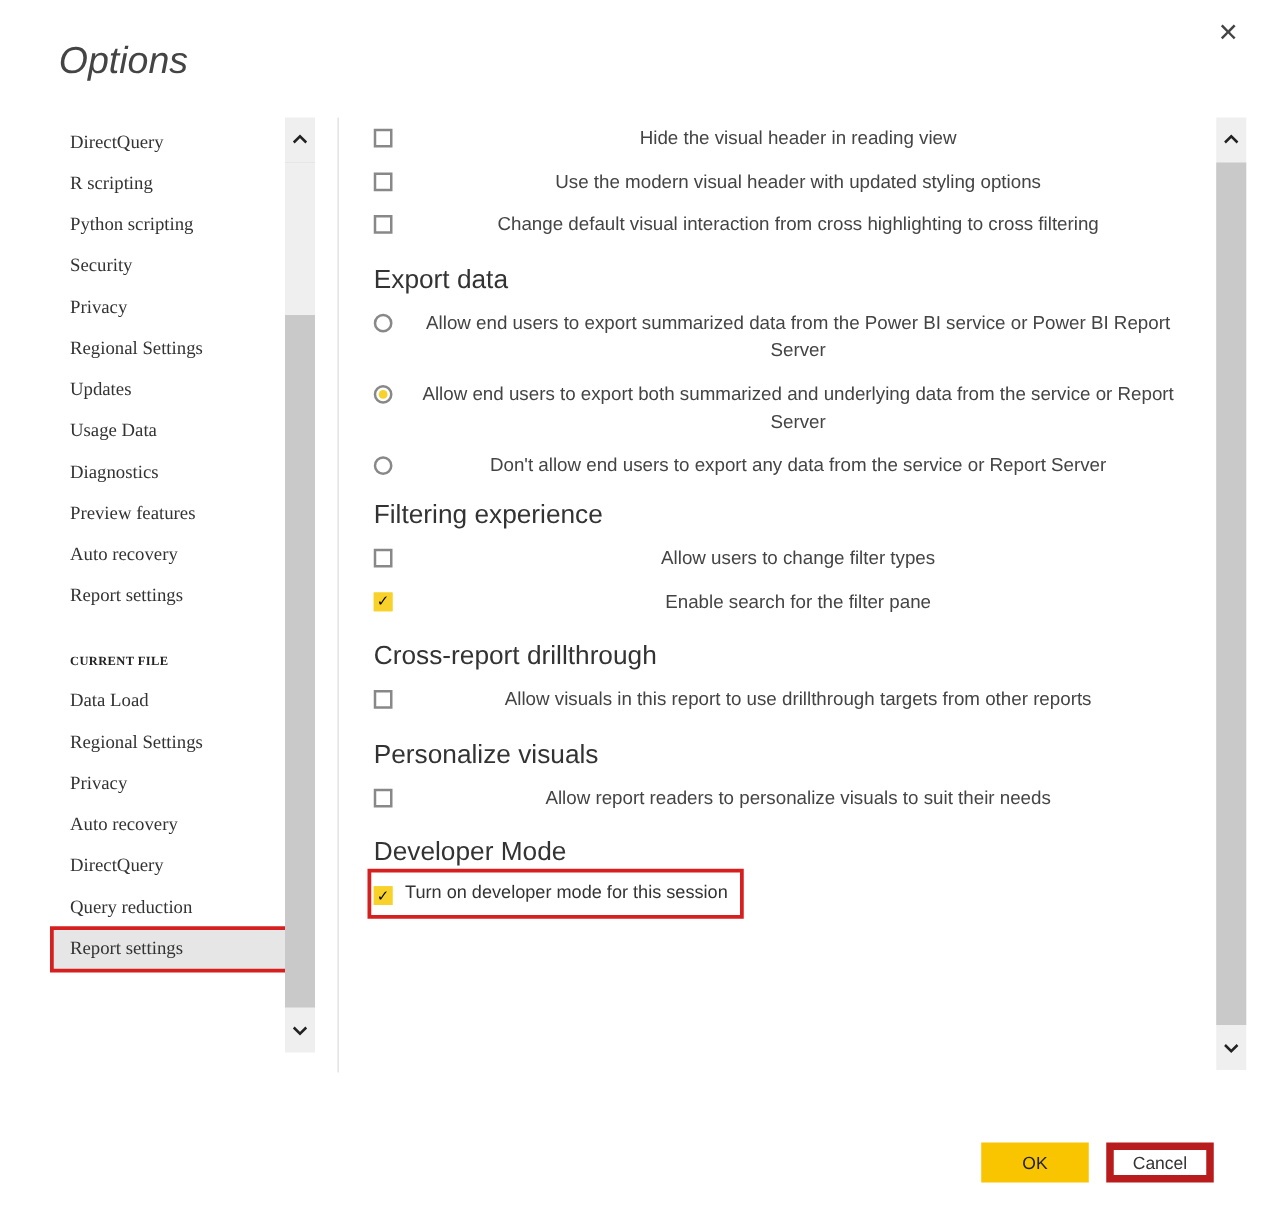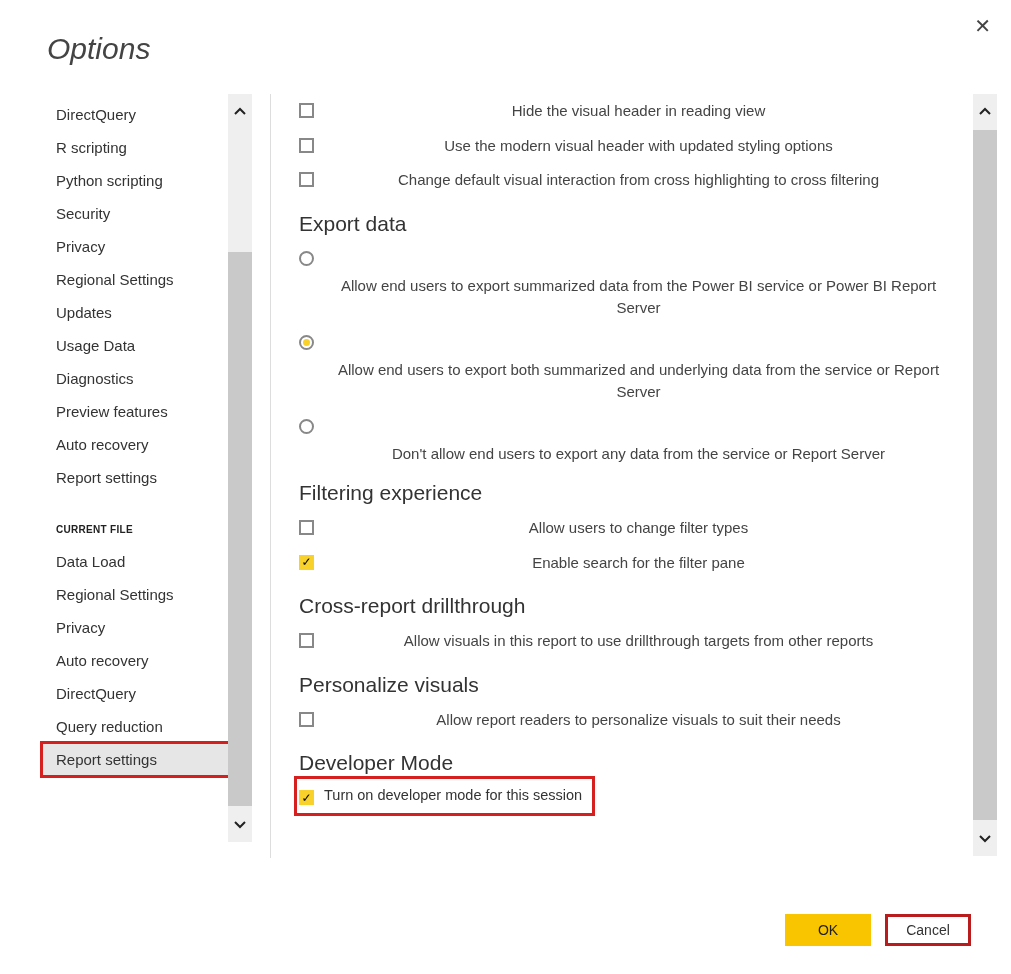--- a/index.html
+++ b/index.html
@@ -30,20 +30,21 @@
     font-style: italic;
   }
   .body {
     display: flex;
     padding: 28px 14px 0 38px;
     gap: 18px;
   }
   .sidebar {
     width: 214px;
     position: relative;
+    font-family: Liberation Serif, serif;
   }
   .sidebar-scroll {
     position: absolute;
     right: 0;
     top: 0;
     width: 24px;
     background: #efefef;
     height: 748px;
     display: flex;
     flex-direction: column;
@@ -182,21 +183,21 @@
     width:7px;height:7px;background:#F8D22A;border-radius:50%;
   }
   .section-h {
     font-size: 21px;
     font-weight: 400;
     color: #333;
     padding: 14px 0 6px 0;
   }
   .section-h.tight { padding-top: 10px; }
   .radio-group { padding-left: 0; }
-  .radio-row .label { padding-left: 0; margin-top: 27px; }
+  .radio-row .label { padding-left: 0; }
   .highlighted-block {
     display: inline-flex;
     align-items: flex-start;
     gap: 10px;
     padding: 6px 8px 6px 0;
     outline: 3px solid #d6201f;
     outline-offset: 2px;
     cursor: pointer;
   }
   .footer {
@@ -215,21 +216,21 @@
     justify-content: center;
     font-size: 14px;
     cursor: pointer;
   }
   .btn.primary {
     background: #F8C500;
     color: #222;
   }
   .btn.secondary {
     background: #fff;
-    border: 3px solid #b91c1c;
+    border: 6px solid #b91c1c;
     color: #333;
   }
 </style>
 </head>
 <body>
 
 <div class="close-x">✕</div>
 
 <div class="title">Options</div>
 

